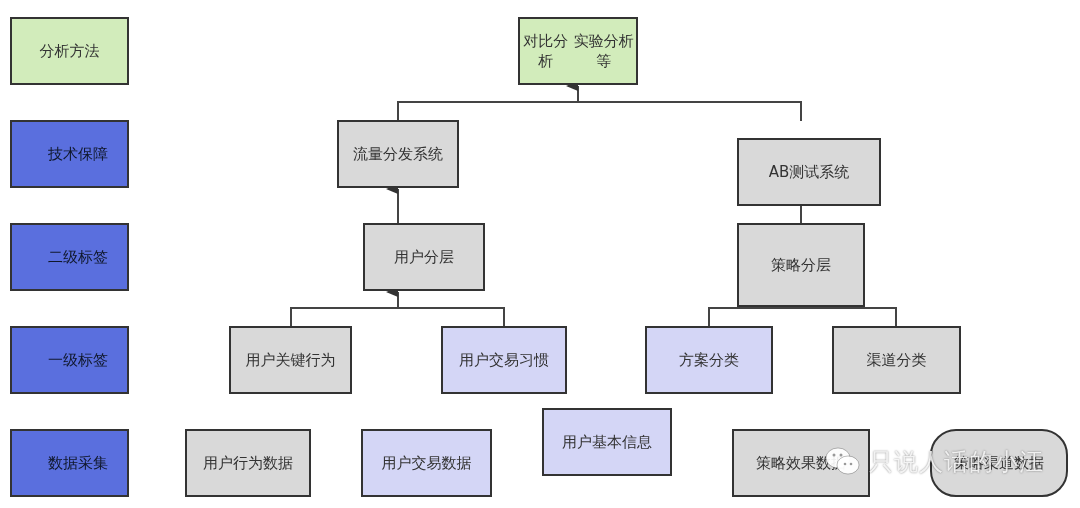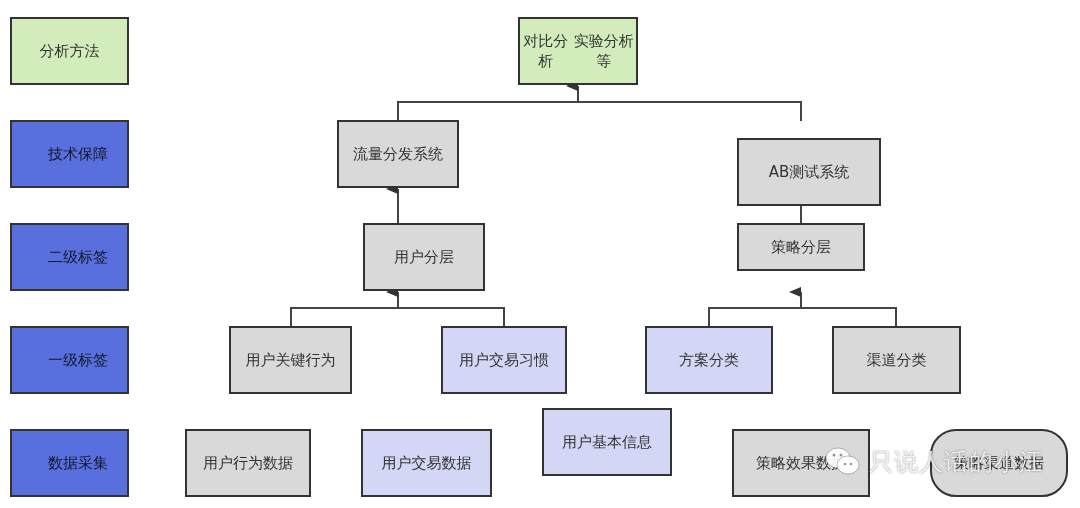--- a/index.html
+++ b/index.html
@@ -53,21 +53,21 @@
 
 <div class="box green" style="left:518px;top:17px;width:120px;height:68px;flex-direction:row;">
   <span>对比分析</span>
   <span>实验分析等</span>
 </div>
 
 <div class="box gray" style="left:337px;top:120px;width:122px;height:68px;">流量分发系统</div>
 <div class="box gray" style="left:737px;top:138px;width:144px;height:68px;">AB测试系统</div>
 
 <div class="box gray" style="left:337px;top:223px;width:122px;height:68px;margin-left:26px;">用户分层</div>
-<div class="box gray" style="left:737px;top:223px;width:128px;height:48px;font-family:Liberation Serif, serif;">策略分层</div>
+<div class="box gray" style="left:737px;top:223px;width:128px;height:84px;font-family:Liberation Serif, serif;">策略分层</div>
 
 <div class="box gray" style="left:229px;top:326px;width:123px;height:68px;">用户关键行为</div>
 <div class="box lav" style="left:441px;top:326px;width:126px;height:68px;">用户交易习惯</div>
 <div class="box lav" style="left:645px;top:326px;width:128px;height:68px;">方案分类</div>
 <div class="box gray" style="left:832px;top:326px;width:129px;height:68px;">渠道分类</div>
 
 <div class="box gray" style="left:185px;top:429px;width:126px;height:68px;">用户行为数据</div>
 <div class="box lav" style="left:361px;top:429px;width:131px;height:68px;">用户交易数据</div>
 <div class="box lav" style="left:542px;top:408px;width:130px;height:68px;">用户基本信息</div>
 <div class="box gray" style="left:732px;top:429px;width:138px;height:68px;">策略效果数据</div>

